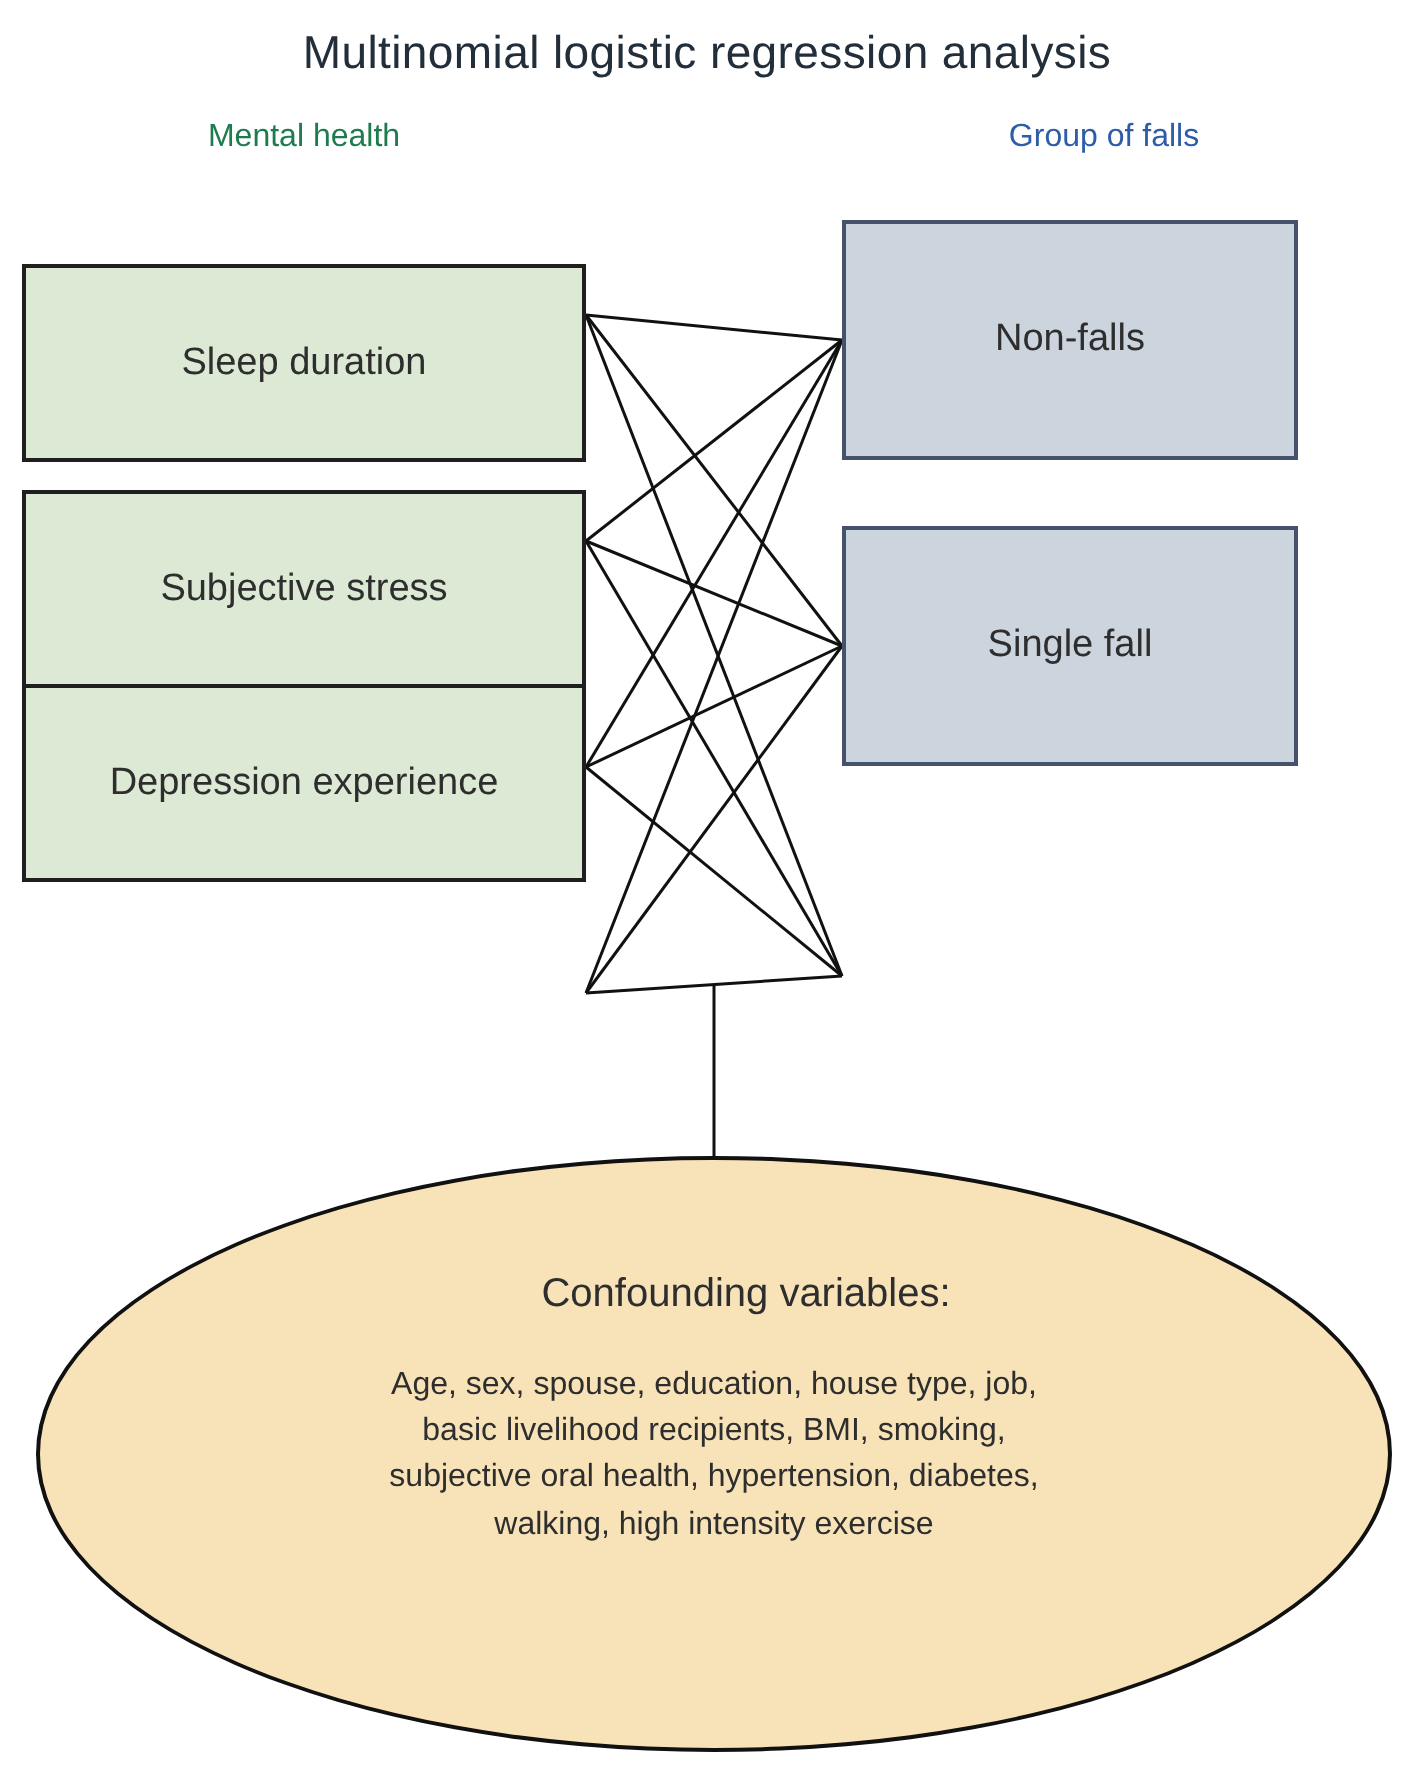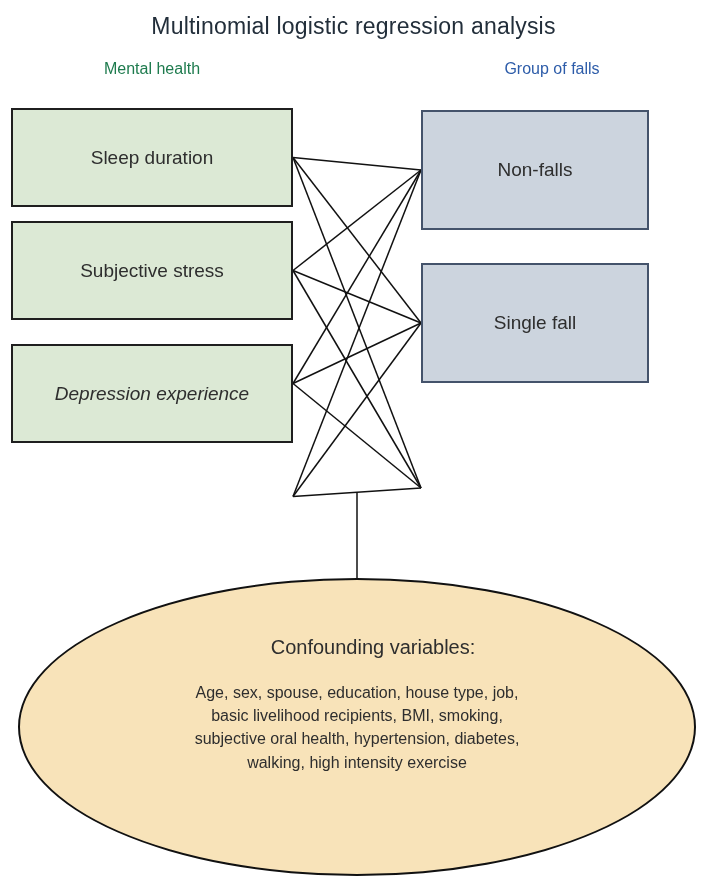--- a/index.html
+++ b/index.html
@@ -13,24 +13,24 @@
   #diagram{position:relative;width:707px;height:889px;background:var(--bg);overflow:hidden;}
   #wires{position:absolute;left:0;top:0;width:707px;height:889px;pointer-events:none;}
   .title{position:absolute;left:0;top:13px;width:707px;text-align:center;
          font-size:23px;color:var(--title);letter-spacing:0.2px;}
   .col-header{position:absolute;top:60px;font-size:16px;text-align:center;width:282px;}
   .col-header.left{left:11px;color:var(--left-header);}
   .col-header.right{left:421px;width:262px;color:var(--right-header);}
   .box{position:absolute;display:flex;align-items:center;justify-content:center;
        font-size:19px;color:var(--box-text);text-align:center;}
   .left-box{left:11px;width:282px;height:99px;background:var(--left-fill);
-            border:2px solid var(--left-border);}
+            border:2px solid var(--left-border);margin-top:24px;}
   .right-box{left:421px;width:228px;height:120px;background:var(--right-fill);
              border:2px solid var(--right-border);}
-  .lb0{top:108px;} .lb1{top:221px;} .lb2{top:344px;font-style:italic;} .lb3{top:447px;}
+  .lb0{top:108px;} .lb1{top:221px;} .lb2{top:318px;} .lb3{top:447px;}
   .rb0{top:110px;} .rb1{top:263px;} .rb2{top:428px;}
   .ellipse{position:absolute;left:18px;top:578px;width:678px;height:298px;
            background:var(--ellipse-fill);border:2.5px solid var(--ellipse-border);
            border-radius:50%;display:flex;flex-direction:column;align-items:center;
            justify-content:flex-start;padding-top:56px;}
   .ellipse-heading{font-size:20px;color:var(--box-text);margin-bottom:22px;margin-left:32px;}
   .ellipse-body{font-size:16px;color:var(--box-text);text-align:center;
                 white-space:pre-line;line-height:1.45;max-width:580px;}
 </style>
 </head>

